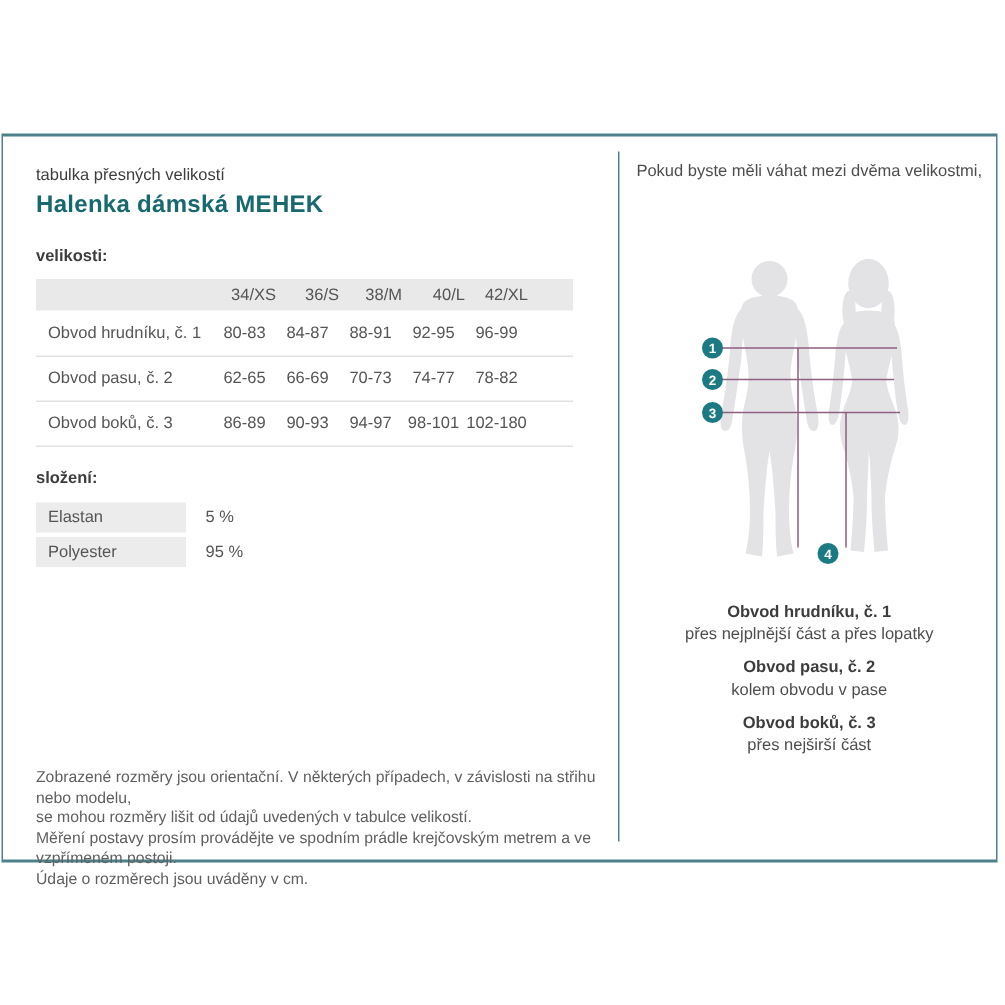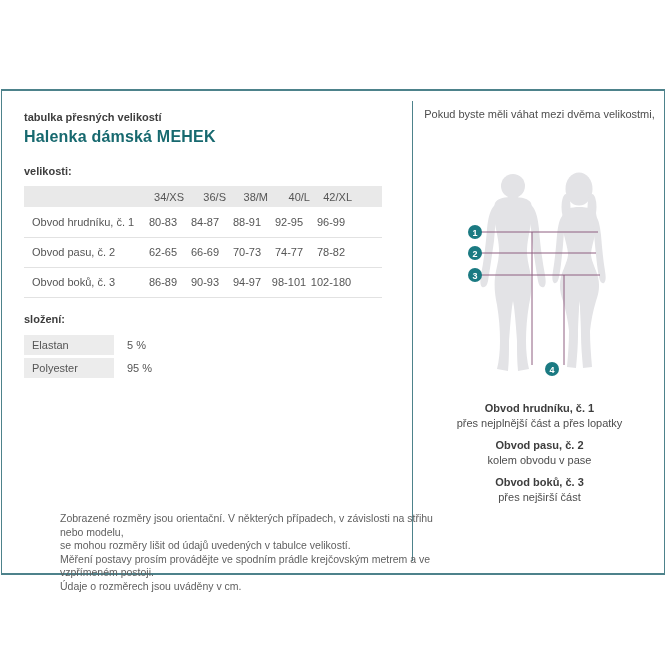--- a/index.html
+++ b/index.html
@@ -3,41 +3,41 @@
 <meta charset="utf-8">
 <style>
   * { margin:0; padding:0; box-sizing:border-box; }
   html,body { width:670px; height:670px; background:#ffffff; font-family:"Liberation Sans", sans-serif; color:#4d4d4d; }
   .sheet { position:absolute; left:1px; top:89px; width:664px; height:486px; background:#fff;
            border:1px solid #4d828b; border-top-width:2px; border-bottom-width:2px; }
   .divider { position:absolute; left:410px; top:10px; width:1px; height:460px; background:#4d828b; }
 
   
   .left-col { position:absolute; left:22px; top:0; width:368px; }
-  .caption { position:absolute; top:20px; font-size:11px; font-weight:bold; color:#3d3d3d; }
+  .caption { position:absolute; top:20px; font-size:11px; font-weight:normal; color:#3d3d3d; }
   .title   { position:absolute; top:37px; font-size:16px; font-weight:bold; color:#17696f; letter-spacing:.2px; }
   .sizes-label { position:absolute; top:74px; font-size:11px; font-weight:bold; color:#3d3d3d; }
 
   table.sizes { position:absolute; top:95px; width:358px; border-collapse:collapse; table-layout:fixed; font-size:11px; color:#555; }
   table.sizes col.c-label { width:118px; }
   table.sizes col.c-val { width:42px; }
   table.sizes col.c-sp { width:30px; }
   table.sizes thead th { background:#e9e9e9; font-weight:normal; height:21px; text-align:right; }
   table.sizes thead th:first-child { text-align:left; }
   table.sizes td { height:30px; text-align:center; border-bottom:1px solid #e2e2e2; }
   table.sizes td.lab { text-align:left; padding-left:8px; color:#555; }
 
   .comp-label { position:absolute; top:222px; font-size:11px; font-weight:bold; color:#3d3d3d; }
   .comp-row { position:absolute; left:0; width:300px; height:20px; font-size:11px; color:#555; }
-  .comp-row .mat { display:inline-block; width:90px; height:20px; line-height:20px; background:#ececec; padding-left:8px; vertical-align:top; }
+  .comp-row .mat { display:inline-block; width:100px; height:20px; line-height:20px; background:#ececec; padding-left:8px; vertical-align:top; }
   .comp-row .pct { display:inline-block; margin-left:13px; line-height:20px; vertical-align:top; }
   .comp-row.r1 { top:244px; }
   .comp-row.r2 { top:267px; }
 
-  .disclaimer { position:absolute; top:421px; width:392px; font-size:10.5px; line-height:13.5px; color:#5f5f5f;margin-left:36px; }
+  .disclaimer { position:absolute; top:421px; width:392px; font-size:10.5px; line-height:13.5px; color:#5f5f5f; }
 
   
   .right-col { position:absolute; left:411px; top:0; width:253px; }
   .advice { position:absolute; top:16px; width:253px; text-align:center; font-size:11px; line-height:14px; color:#4d4d4d; }
   .figure-svg { position:absolute; left:0; top:78px; }
   .measure-list { position:absolute; top:303px; width:253px; text-align:center; font-size:11px; color:#4d4d4d; }
   .measure-list .m-title { font-weight:bold; color:#3d3d3d; line-height:15px; margin-top:7px; }
   .measure-list .m-desc { line-height:15px; }
   .badge-num { font-size:9px; font-weight:bold; fill:#ffffff; }
 </style>

